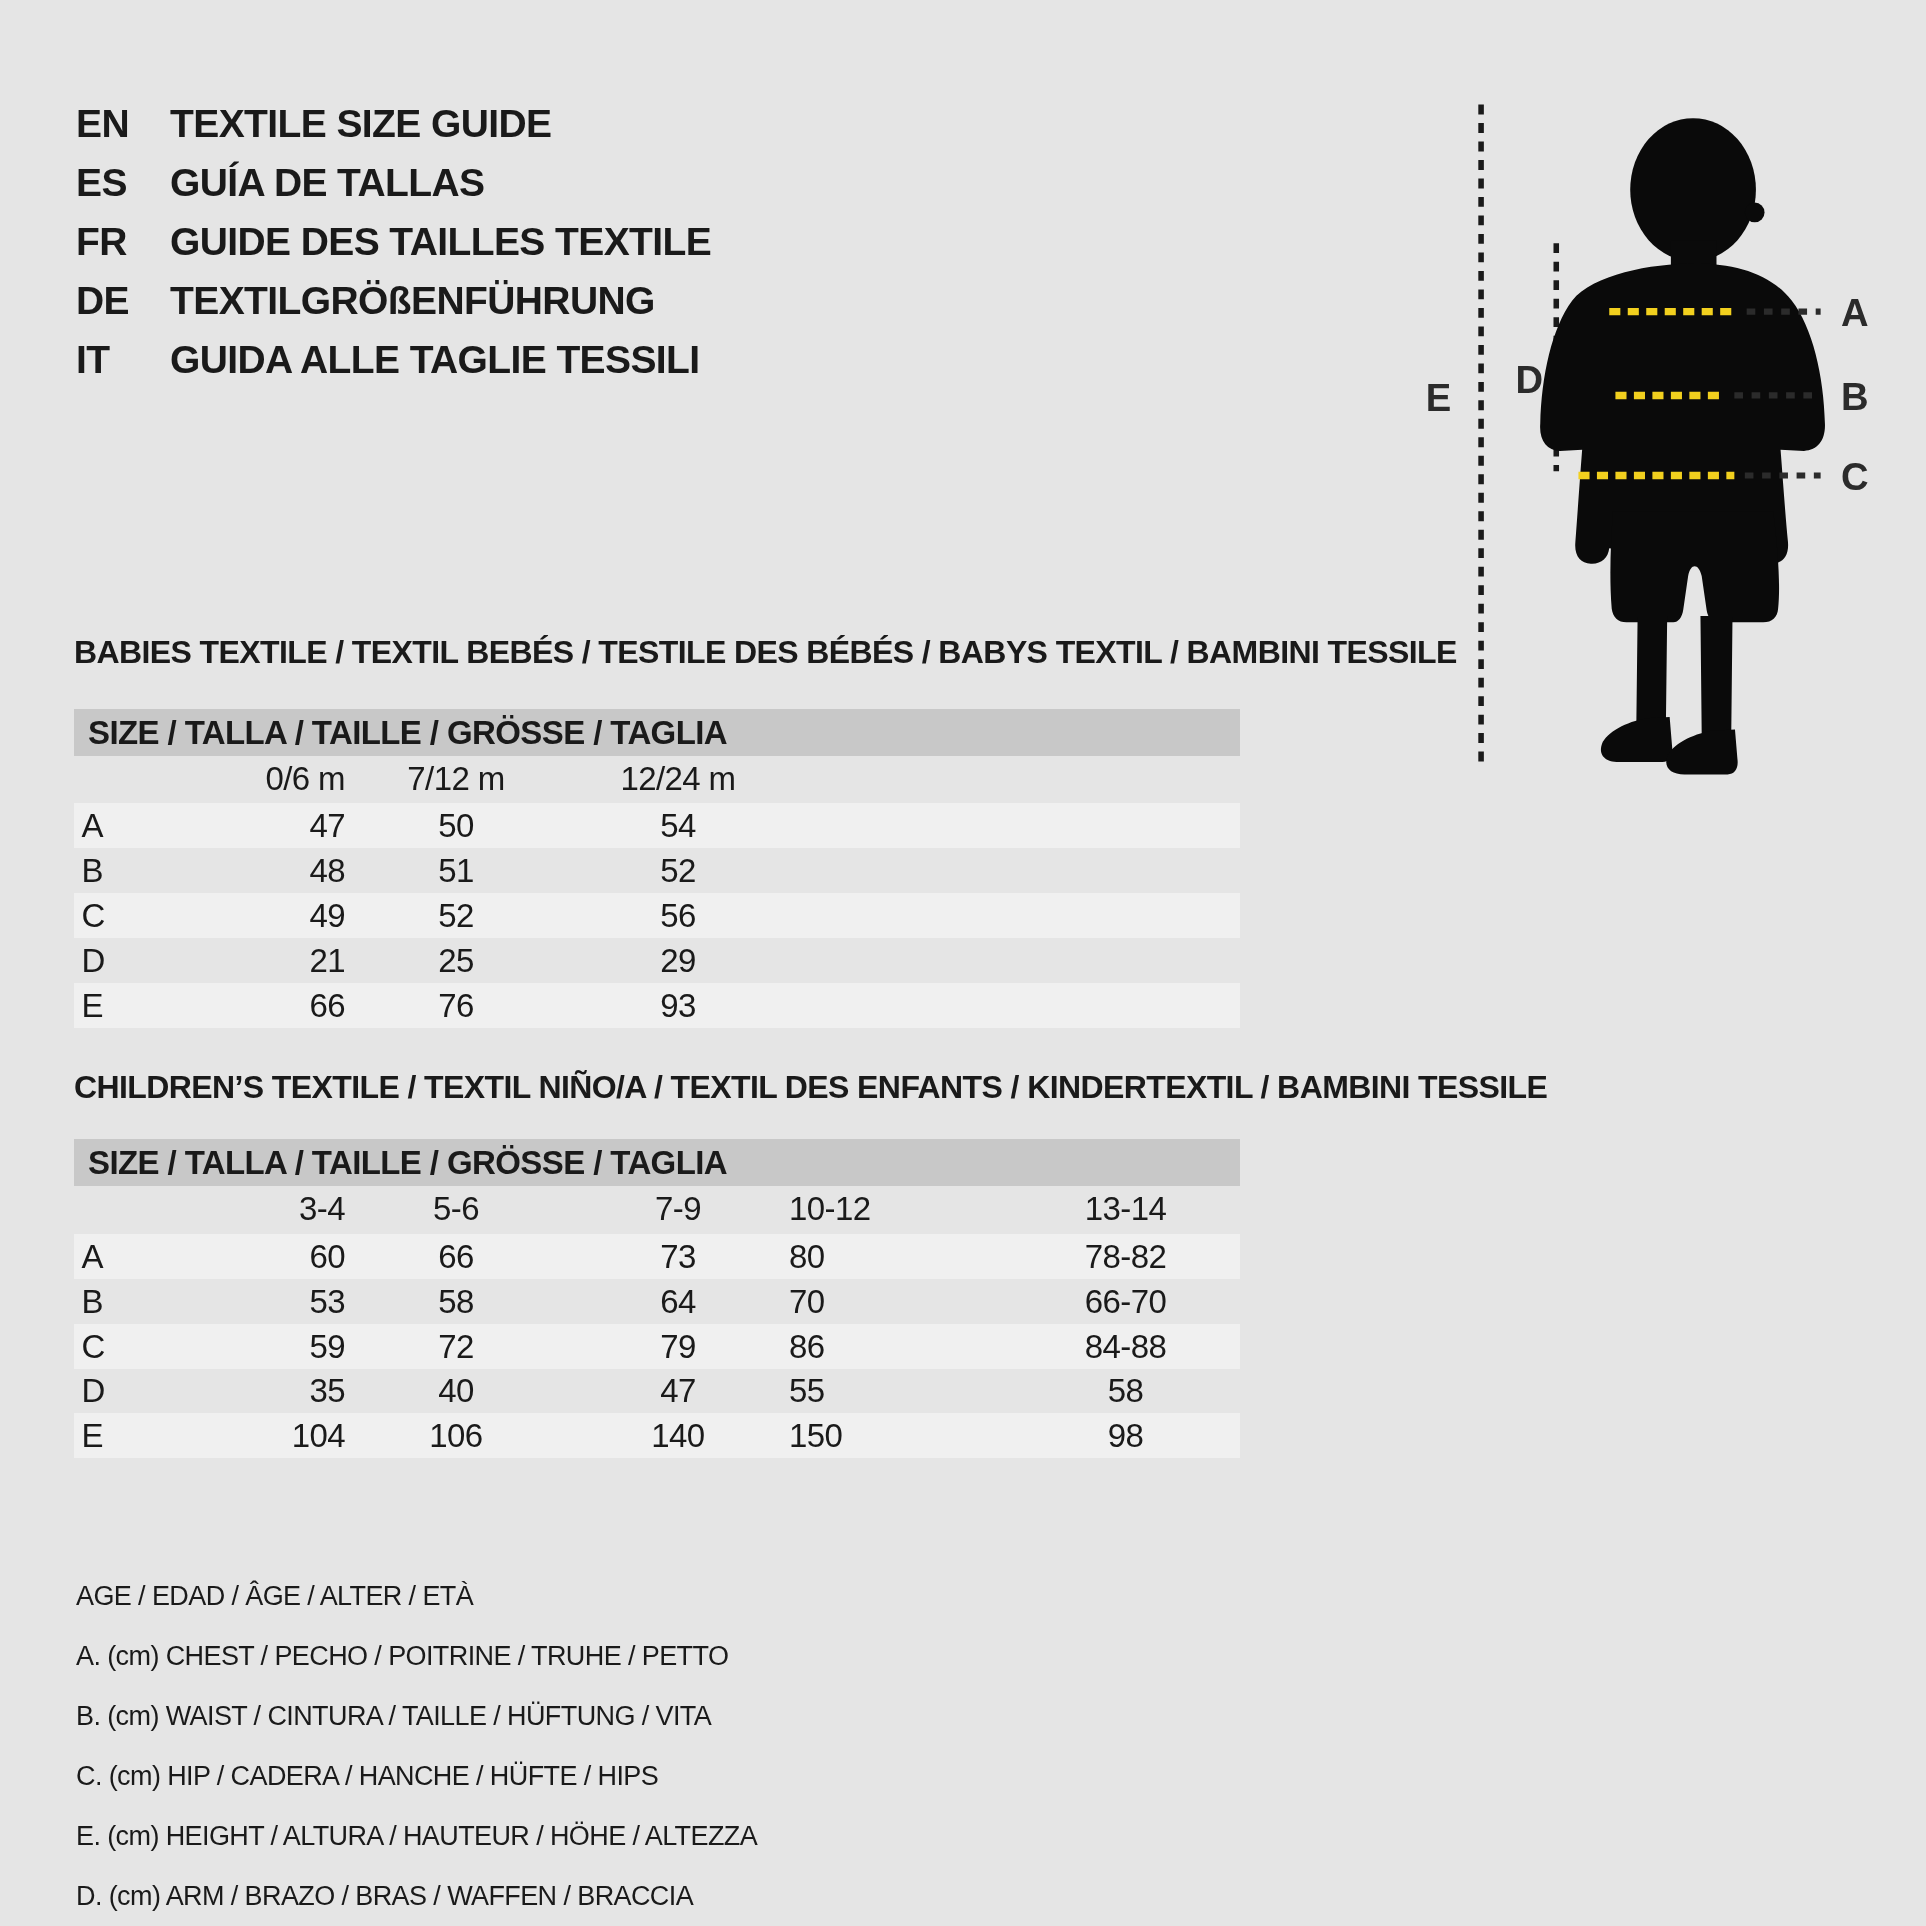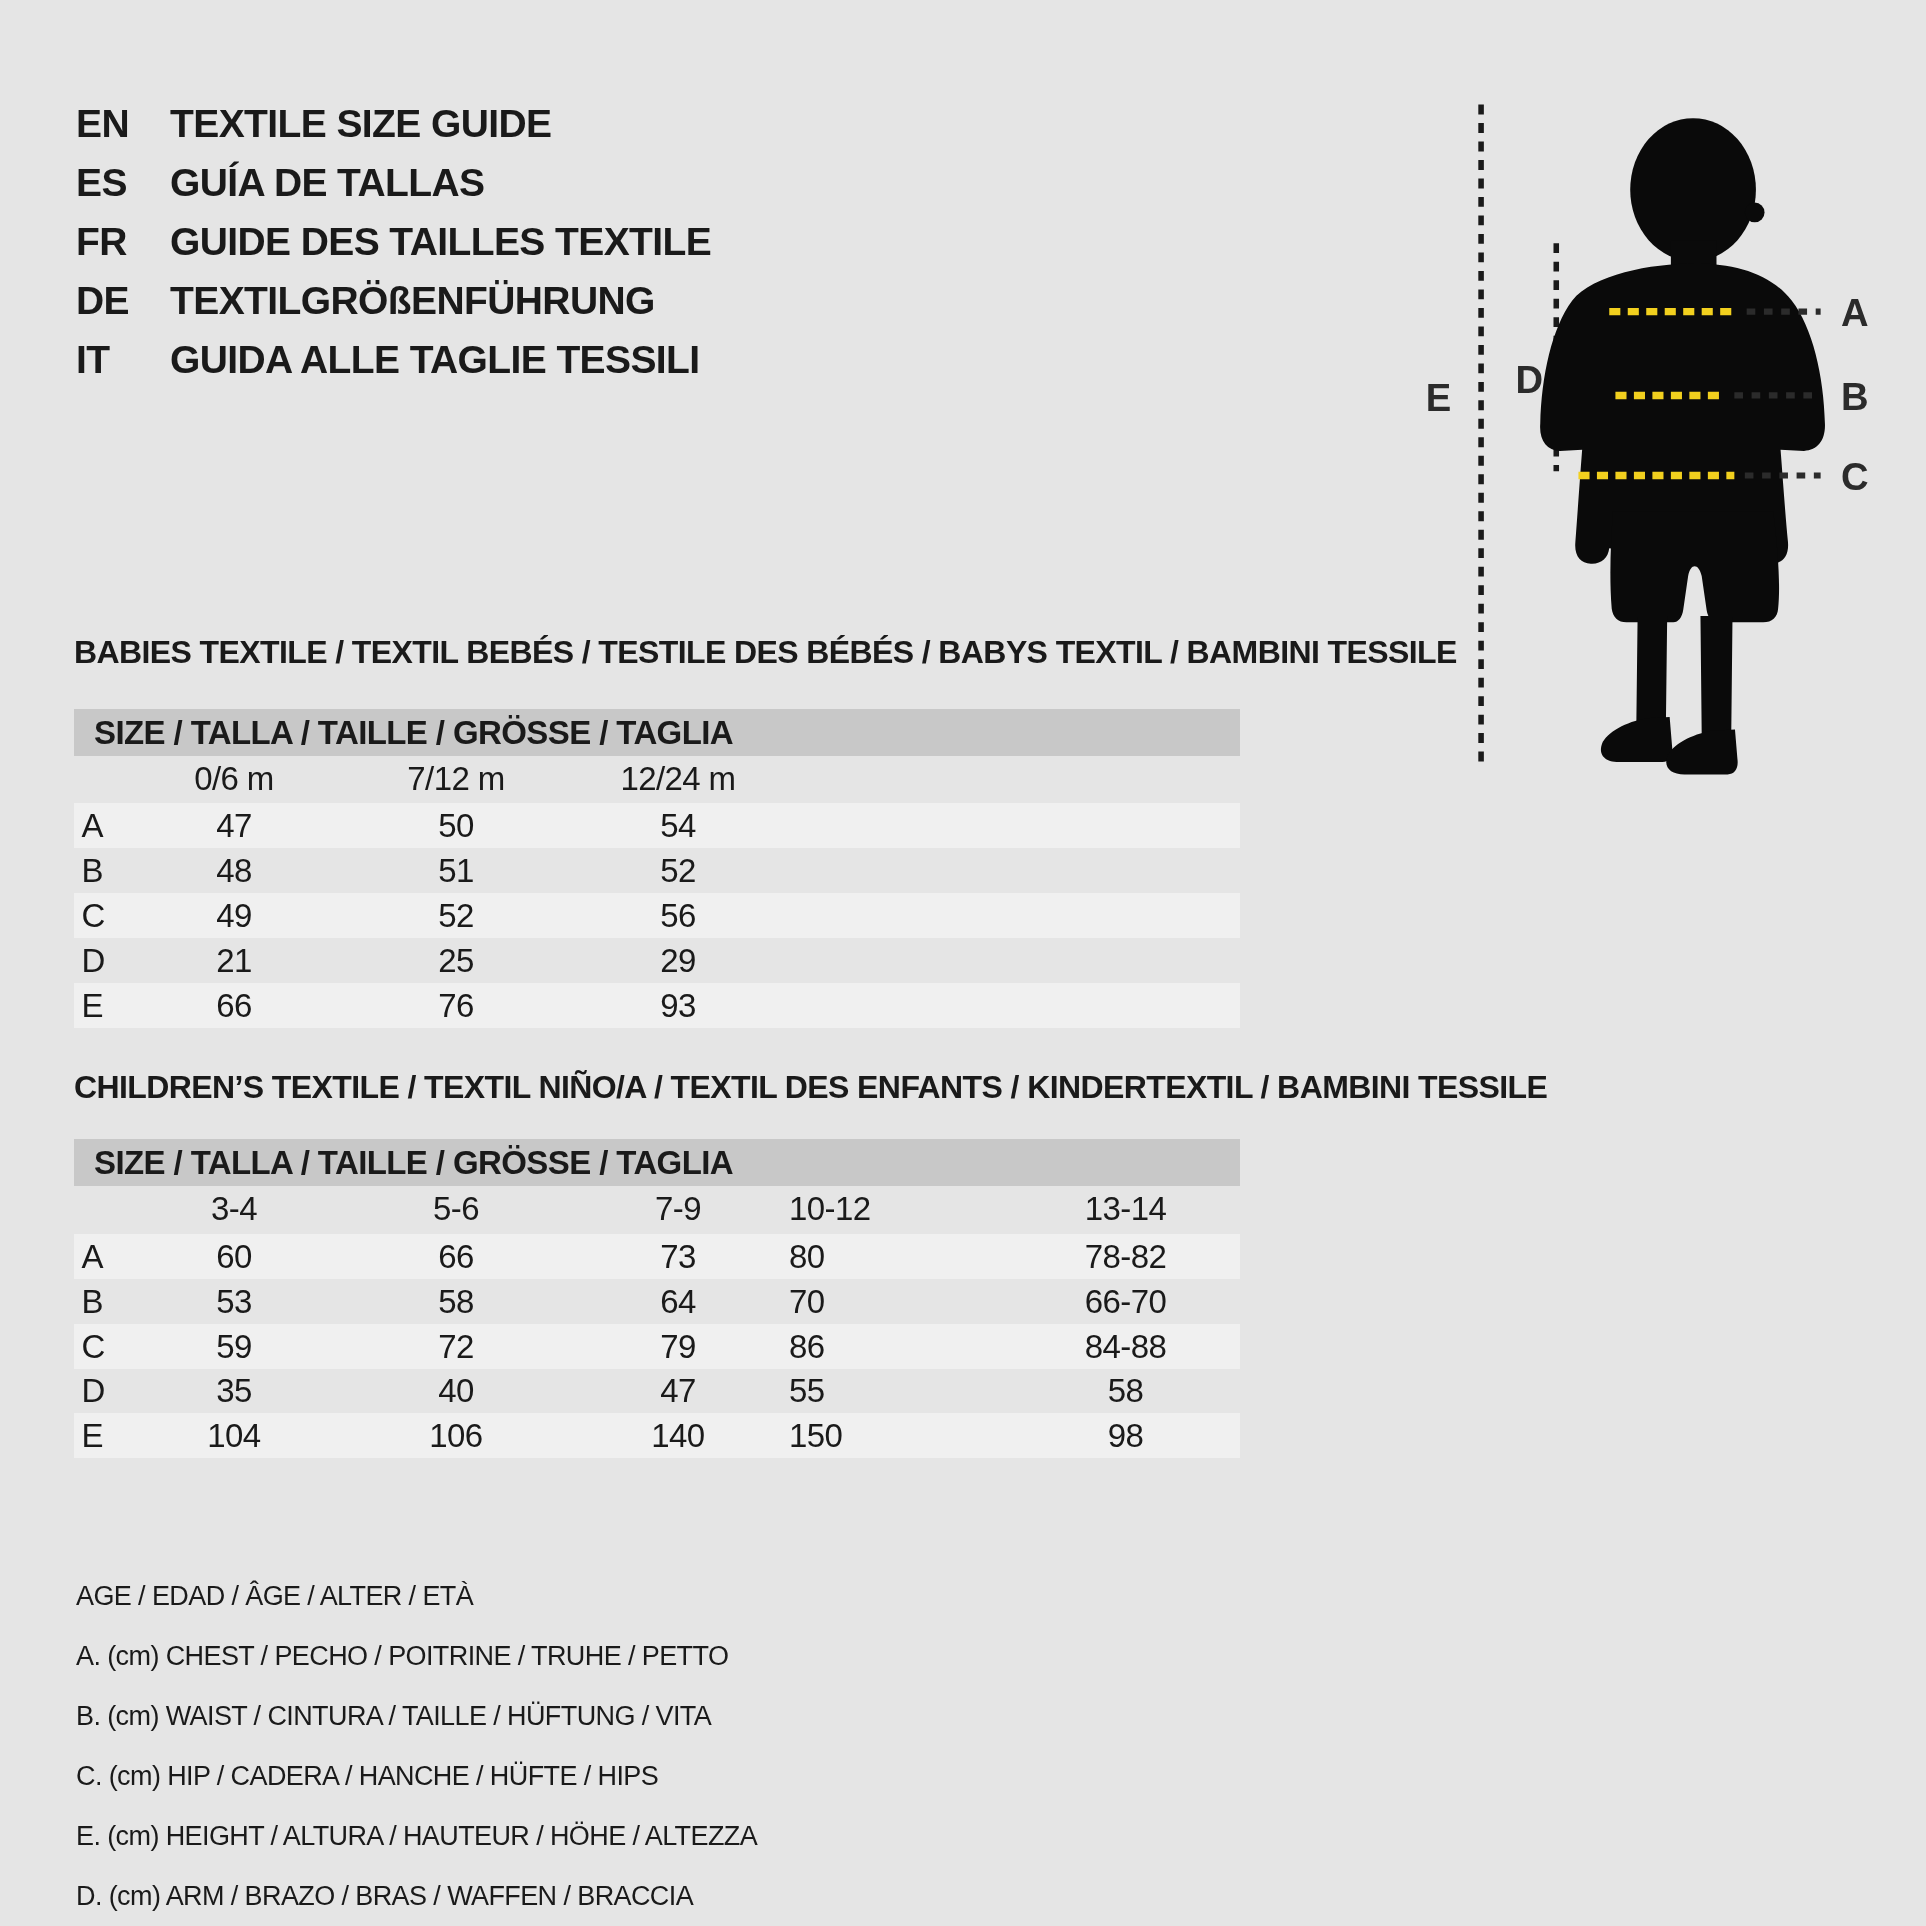--- a/index.html
+++ b/index.html
@@ -18,28 +18,28 @@
   .lang-code{width:94px;}
   
   .section-title{
     position:absolute;left:74px;
     font-size:32px;font-weight:600;line-height:49px;white-space:nowrap;
   }
   
   .size-bar{
     position:absolute;left:74px;width:1166px;height:47px;
     background:#c8c8c8;line-height:47px;font-size:33px;font-weight:600;
-    padding-left:20px;box-sizing:border-box;white-space:nowrap;
+    padding-left:14px;box-sizing:border-box;white-space:nowrap;
   }
   .trow{position:absolute;left:74px;width:1166px;height:45px;line-height:45px;font-size:33px;}
   .colhead-row{height:48px;line-height:48px;font-weight:500;}
   .stripe{background:#f0f0f0;}
   .trow span{position:absolute;top:0;}
   .rlabel{left:7.4px;width:55px;text-align:left;font-weight:500;}
-  .c1{left:49px;width:222px;text-align:center;}
+  .c1{left:49px;width:222px;text-align:right;}
   .c2{left:271px;width:222px;text-align:center;}
   .c3{left:493px;width:222px;text-align:center;}
   .c4{left:715px;width:222px;text-align:left;}
   .c5{left:937px;width:229px;text-align:center;}
   
   .legend{position:absolute;left:76px;top:1566px;font-size:27px;font-weight:500;}
   .legend div{height:60px;line-height:60px;white-space:nowrap;}
   
   .diagram{position:absolute;left:1417px;top:86px;width:509px;height:715px;}
   .measure-label{font-size:62px;font-weight:700;fill:#2b2b2b;font-family:"Liberation Sans",sans-serif;}

